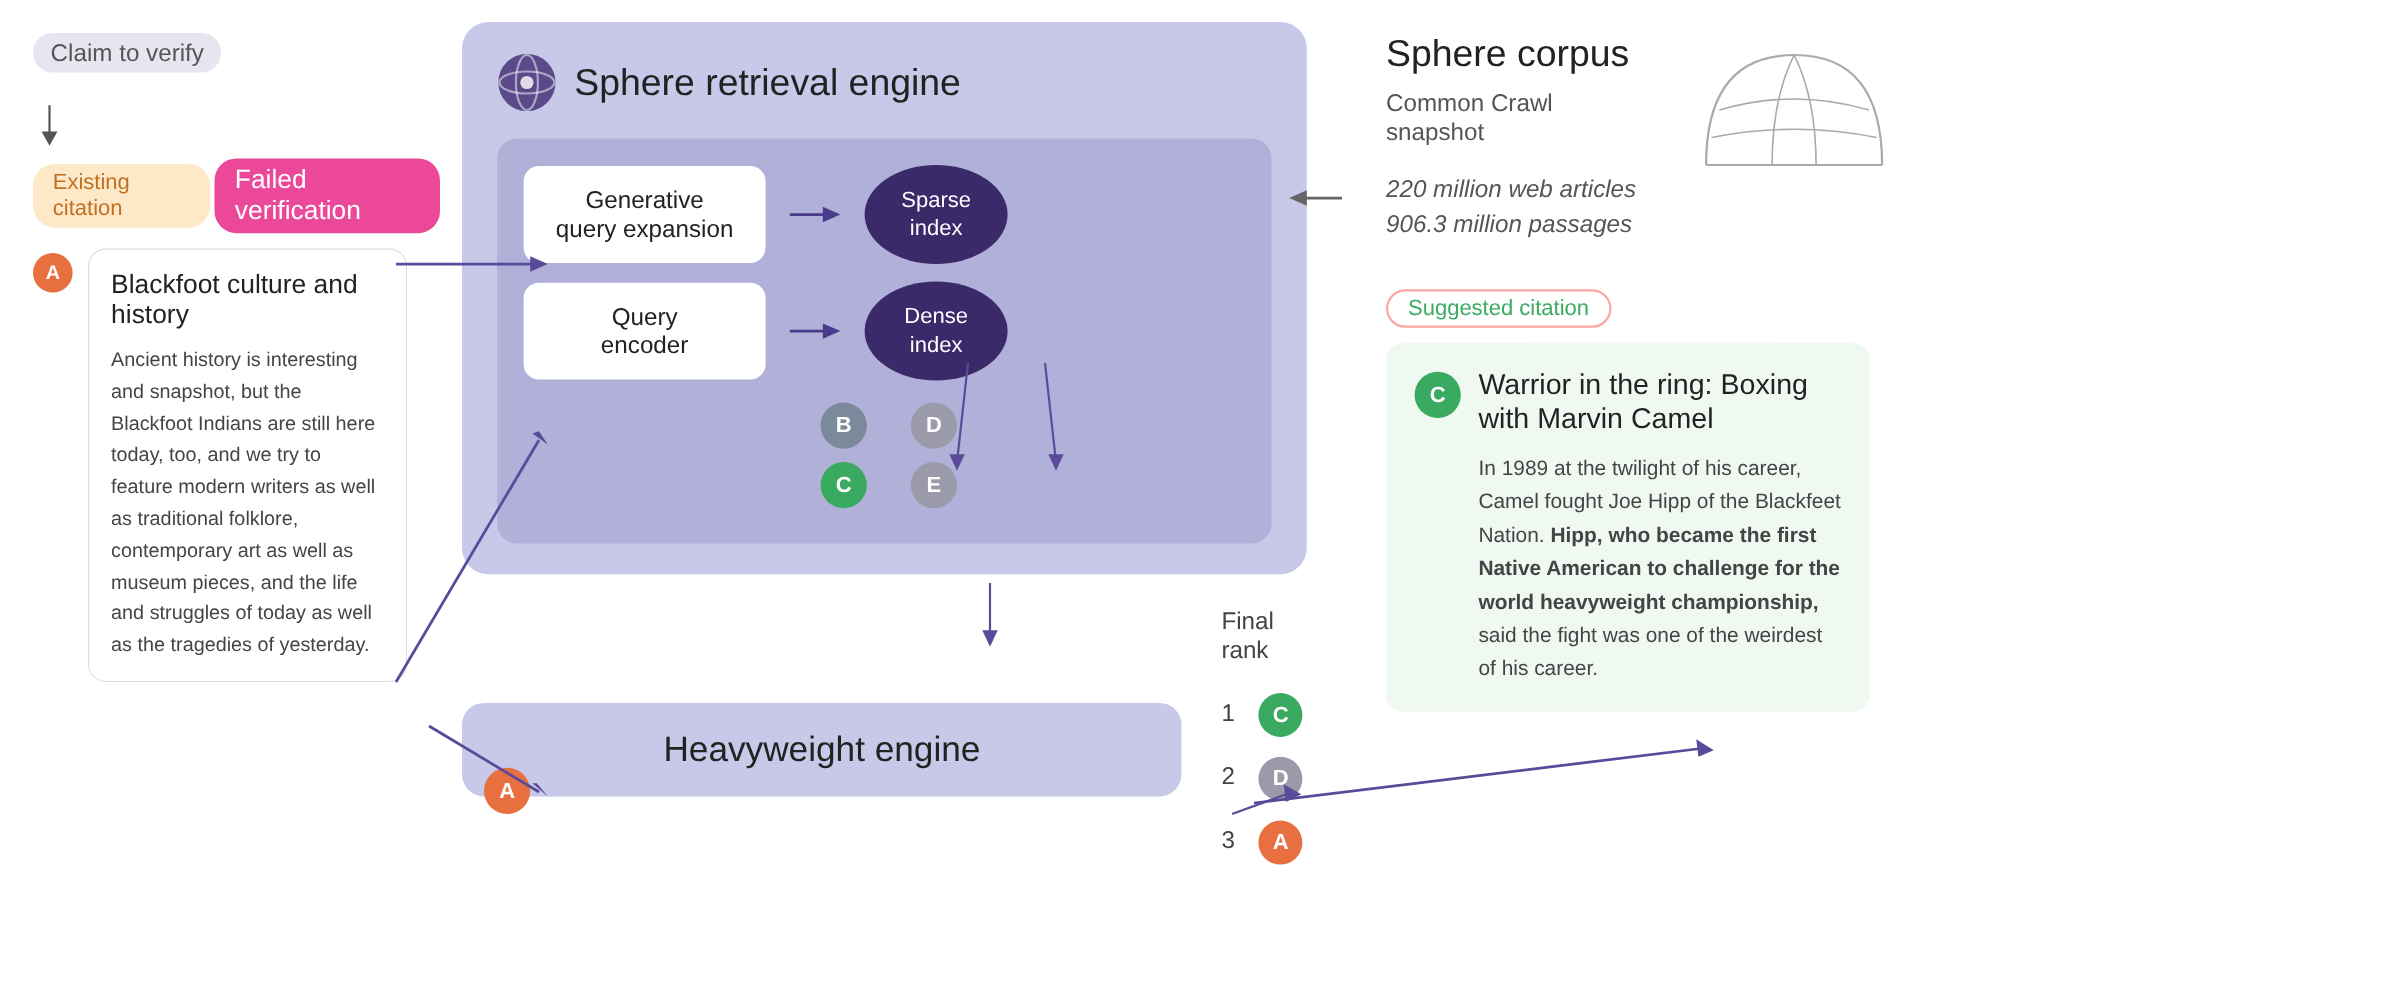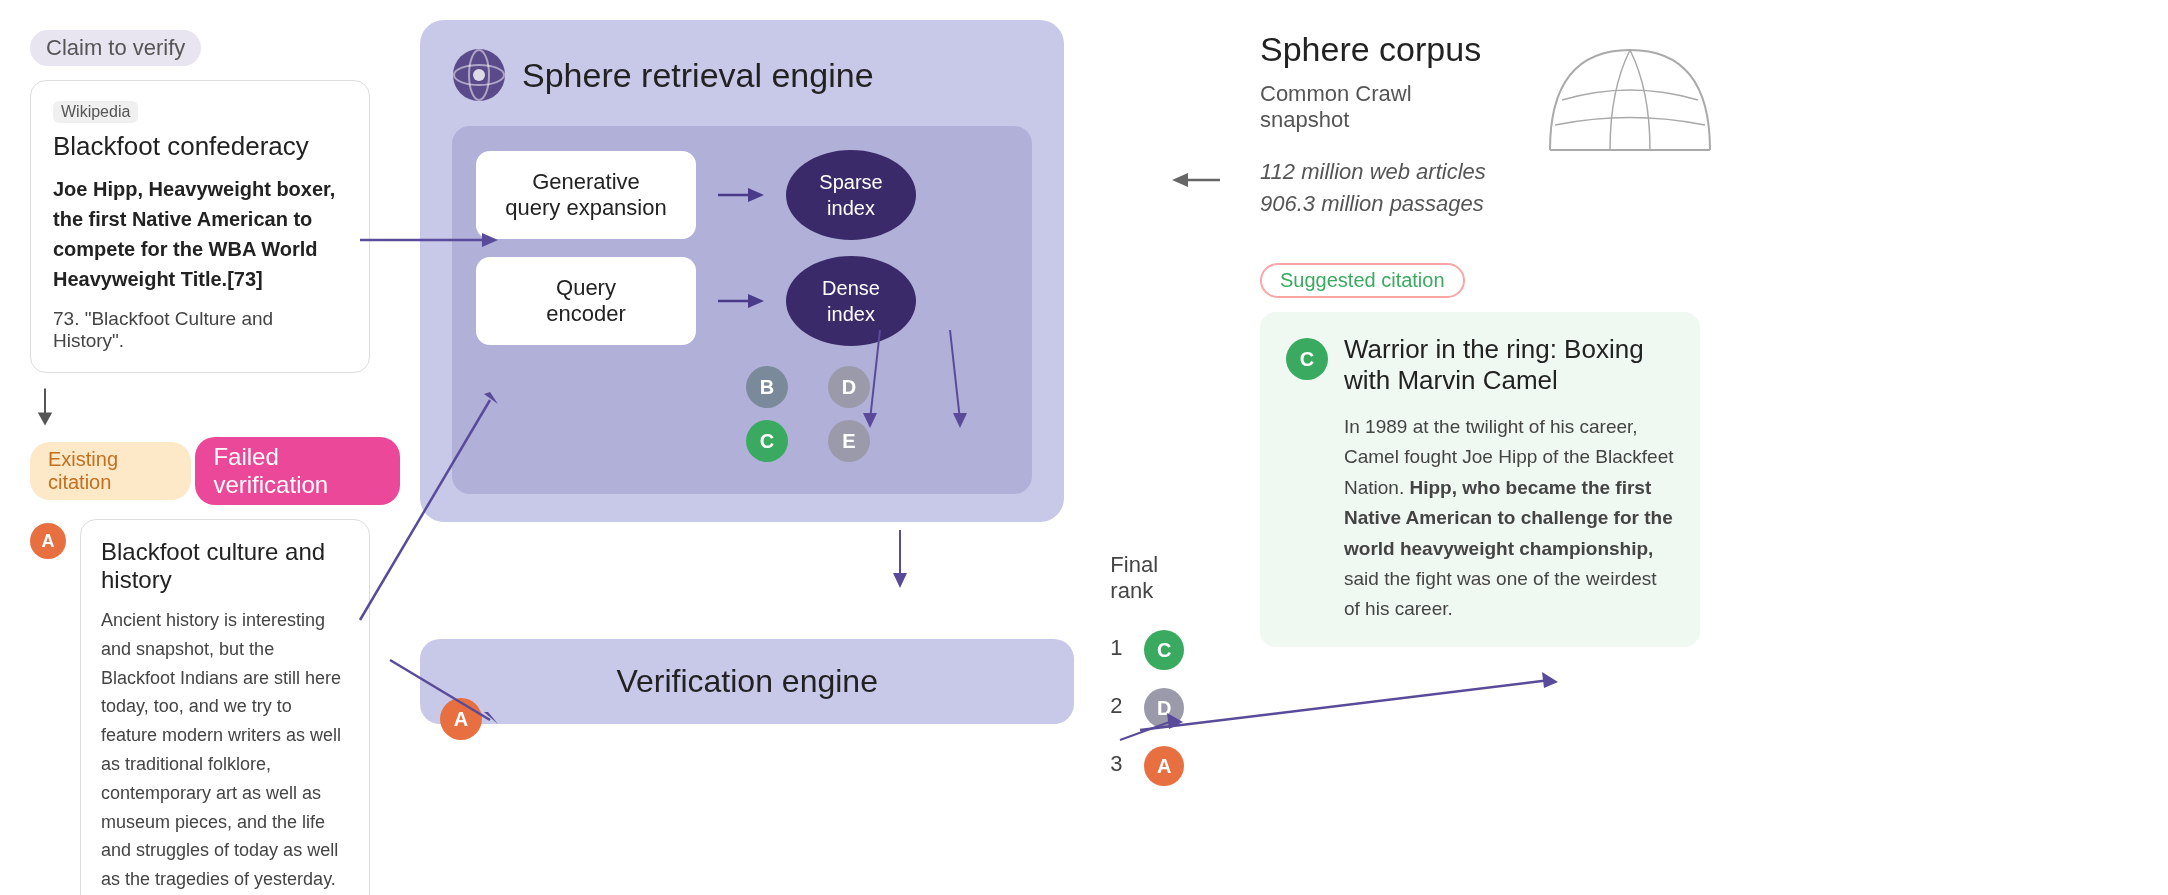--- a/index.html
+++ b/index.html
@@ -170,21 +170,21 @@
       flex-shrink: 0;
       margin-left: 20px;
       position: relative;
     }
 
     .sphere-engine-box {
       background: #c8c8e8;
       border-radius: 24px;
       padding: 28px 32px;
       position: relative;
-      width: 644px;
+      width: 768px;
     }
 
     .sphere-engine-header {
       display: flex;
       align-items: center;
       gap: 16px;
       margin-bottom: 24px;
     }
 
     .sphere-engine-title {
@@ -361,26 +361,20 @@
   </style>
 </head>
 <body>
 
 <div class="diagram-container">
 
   <div class="left-section">
     
     <div class="claim-to-verify-badge">Claim to verify</div>
 
-    <div class="wiki-card">
-      <div class="wiki-badge">Wikipedia</div>
-      <div class="wiki-card-title">Blackfoot confederacy</div>
-      <div class="wiki-card-bold">Joe Hipp, Heavyweight boxer, the first Native American to compete for the WBA World Heavyweight Title.[73]</div>
-      <div class="wiki-card-ref">73. "Blackfoot Culture and History".</div>
-    </div>
 
     
     <div class="arrow-down-container">
       <svg class="arrow-down-svg" viewBox="0 0 30 50">
         <line x1="15" y1="2" x2="15" y2="38" stroke="#555" stroke-width="2.5"></line>
         <polygon points="6,32 15,48 24,32" fill="#555"></polygon>
       </svg>
     </div>
 
     
@@ -446,21 +440,21 @@
             <div class="circle-badge circle-d" style="width:42px;height:42px;font-size:20px;">D</div>
             <div class="circle-badge circle-e" style="width:42px;height:42px;font-size:20px;">E</div>
           </div>
         </div>
 
       </div>
     </div>
 
     <div style="display:flex; align-items:center; gap:16px; margin-top:20px;">
       <div class="verif-engine-box">
-        <div class="verif-engine-title">Verification engine</div>
+        <div class="verif-engine-title">Heavyweight engine</div>
       </div>
 
       <div class="final-rank-section">
         <div class="final-rank-title">Final rank</div>
         <div class="rank-row">
           <span class="rank-number">1</span>
           <div class="circle-badge circle-c" style="width:40px;height:40px;font-size:20px;">C</div>
         </div>
         <div class="rank-row">
           <span class="rank-number">2</span>
@@ -481,21 +475,21 @@
 
   <div class="right-section">
 
     <div class="sphere-corpus-section">
 
       <div style="position:relative; display:flex; align-items:flex-start; gap:44px;">
         <div>
           <div class="sphere-corpus-title">Sphere corpus</div>
           <div class="sphere-corpus-text">Common Crawl<br>snapshot</div>
           <br>
-          <div class="sphere-corpus-italic">112 million web articles</div>
+          <div class="sphere-corpus-italic">220 million web articles</div>
           <div class="sphere-corpus-italic">906.3 million passages</div>
         </div>
 
         <svg width="200" height="140" viewBox="0 0 200 140">
           <path d="M 20 120 Q 20 20 100 20 Q 180 20 180 120" fill="none" stroke="#aaa" stroke-width="2"></path>
           <line x1="20" y1="120" x2="180" y2="120" stroke="#aaa" stroke-width="2"></line>
           <path d="M 100 20 Q 80 60 80 120" fill="none" stroke="#aaa" stroke-width="1.5"></path>
           <path d="M 100 20 Q 120 60 120 120" fill="none" stroke="#aaa" stroke-width="1.5"></path>
           <path d="M 32 70 Q 100 50 168 70" fill="none" stroke="#aaa" stroke-width="1.5"></path>
           <path d="M 25 95 Q 100 80 175 95" fill="none" stroke="#aaa" stroke-width="1.5"></path>

